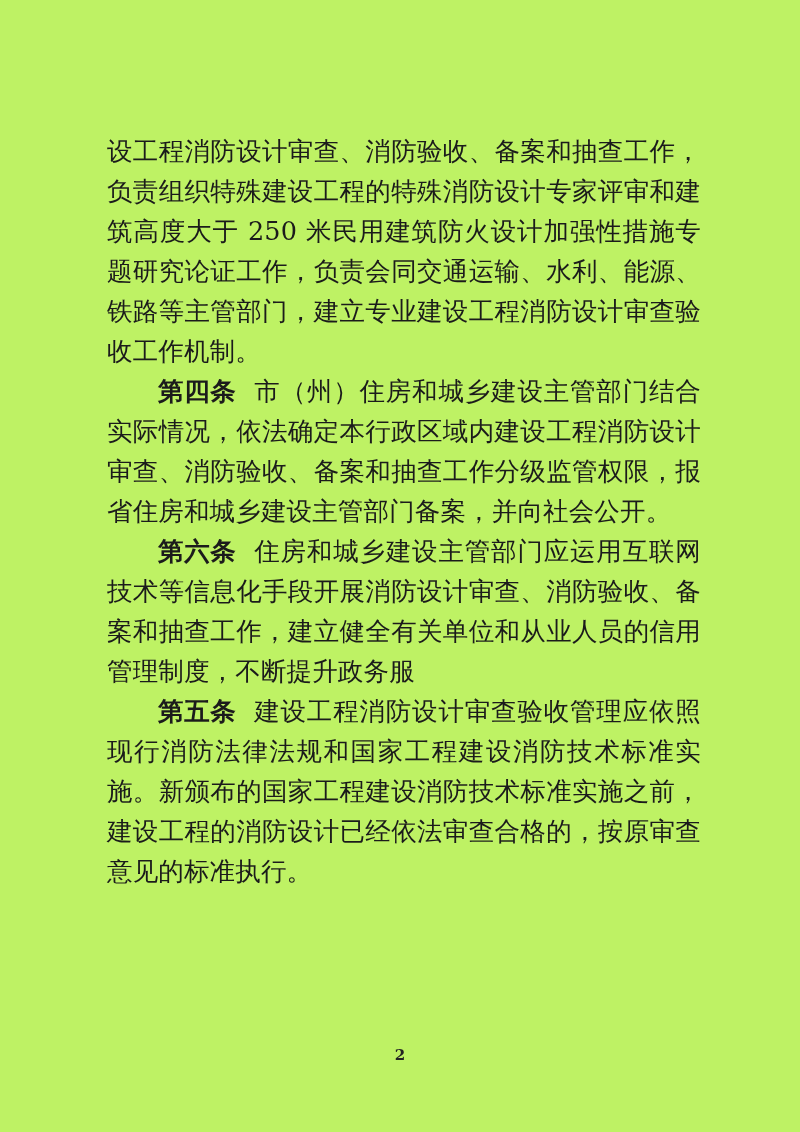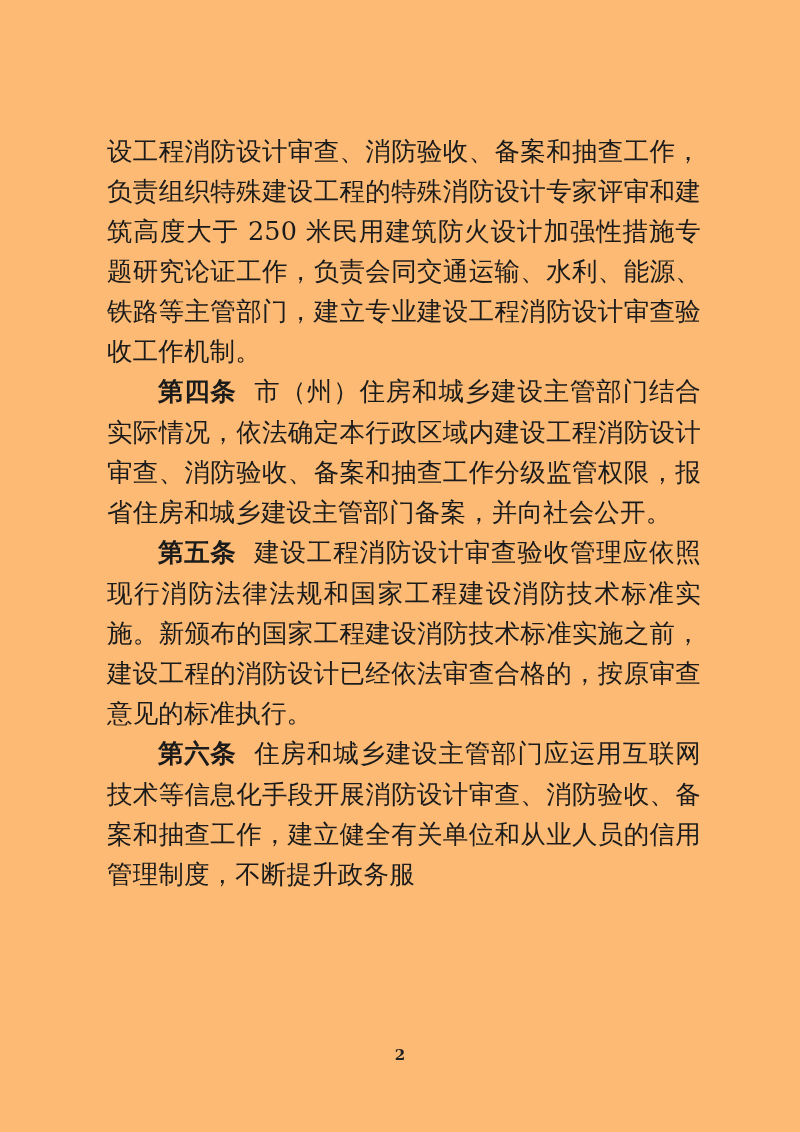--- a/index.html
+++ b/index.html
@@ -7,21 +7,21 @@
     padding: 0;
     background: #ffffff;
   }
   body {
     font-family: "DejaVu Serif", "Liberation Serif", serif;
   }
   .page {
     position: relative;
     width: 800px;
     height: 1132px;
-    background: #fdba74;
+    background: #bef264;
     overflow: hidden;
     box-sizing: border-box;
   }
   .text-body {
     position: absolute;
     left: 107px;
     top: 131px;
     width: 594px;
   }
   .para {
@@ -36,21 +36,21 @@
     letter-spacing: 0.15px;
     font-family: "DejaVu Serif", "Liberation Serif", serif;
     word-break: break-all;
     -webkit-font-smoothing: antialiased;
   }
   .para.indent {
     text-indent: 51px;
   }
   .article-label {
     font-weight: bold;
-    font-family: Liberation Serif, serif;
+    font-family: Liberation Sans, sans-serif;
     letter-spacing: 0px;
   }
   .label-gap {
     display: inline-block;
     width: 17px;
   }
   .page-number {
     position: absolute;
     left: 0;
     right: 0;
@@ -72,24 +72,24 @@
     <p class="para">
       <span>设工程消防设计审查、消防验收、备案和抽查工作，负责组织特殊建设工程的特殊消防设计专家评审和建筑高度大于 250 米民用建筑防火设计加强性措施专题研究论证工作，负责会同交通运输、水利、能源、铁路等主管部门，建立专业建设工程消防设计审查验收工作机制。</span>
     </p>
 
     <p class="para indent">
       <span class="article-label">第四条</span><span class="label-gap"></span><span>市（州）住房和城乡建设主管部门结合实际情况，依法确定本行政区域内建设工程消防设计审查、消防验收、备案和抽查工作分级监管权限，报省住房和城乡建设主管部门备案，并向社会公开。</span>
     </p>
 
 
     <p class="para indent">
-      <span class="article-label">第五条</span><span class="label-gap"></span><span>建设工程消防设计审查验收管理应依照现行消防法律法规和国家工程建设消防技术标准实施。新颁布的国家工程建设消防技术标准实施之前，建设工程的消防设计已经依法审查合格的，按原审查意见的标准执行。</span>
+      <span class="article-label">第六条</span><span class="label-gap"></span><span>住房和城乡建设主管部门应运用互联网技术等信息化手段开展消防设计审查、消防验收、备案和抽查工作，建立健全有关单位和从业人员的信用管理制度，不断提升政务服</span>
     </p>
 
     <p class="para indent">
-      <span class="article-label">第六条</span><span class="label-gap"></span><span>住房和城乡建设主管部门应运用互联网技术等信息化手段开展消防设计审查、消防验收、备案和抽查工作，建立健全有关单位和从业人员的信用管理制度，不断提升政务服</span>
+      <span class="article-label">第五条</span><span class="label-gap"></span><span>建设工程消防设计审查验收管理应依照现行消防法律法规和国家工程建设消防技术标准实施。新颁布的国家工程建设消防技术标准实施之前，建设工程的消防设计已经依法审查合格的，按原审查意见的标准执行。</span>
     </p>
 
   </div>
 
   <div class="page-number">2</div>
 
 </div>
 
 </body></html>

